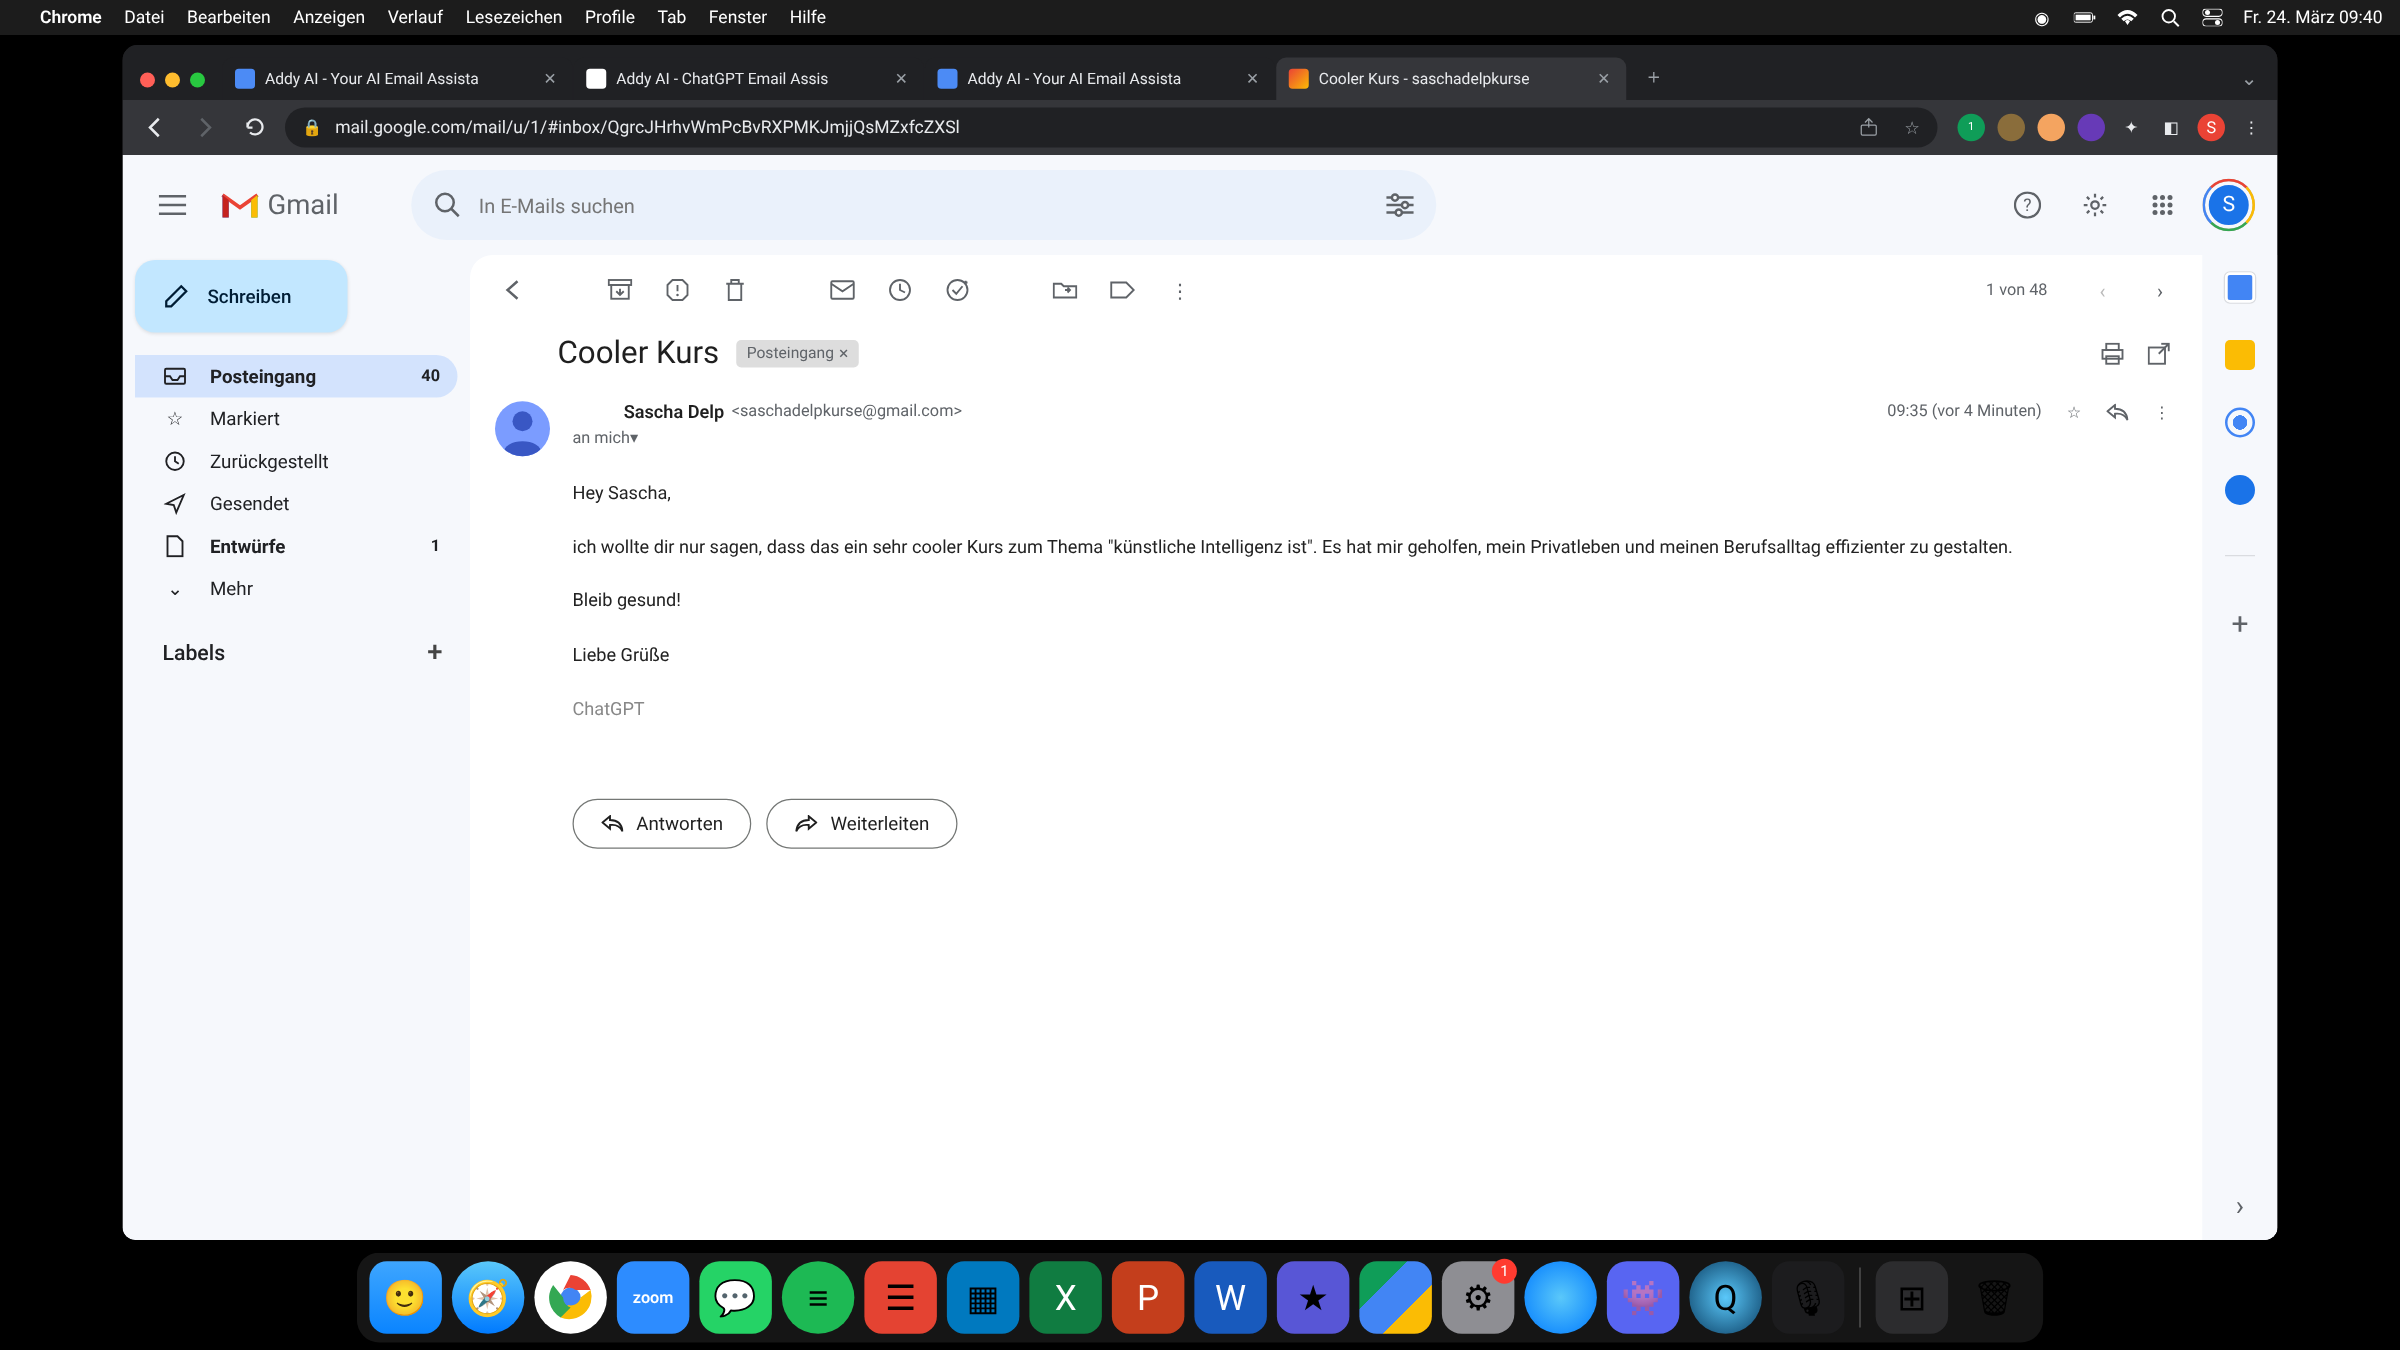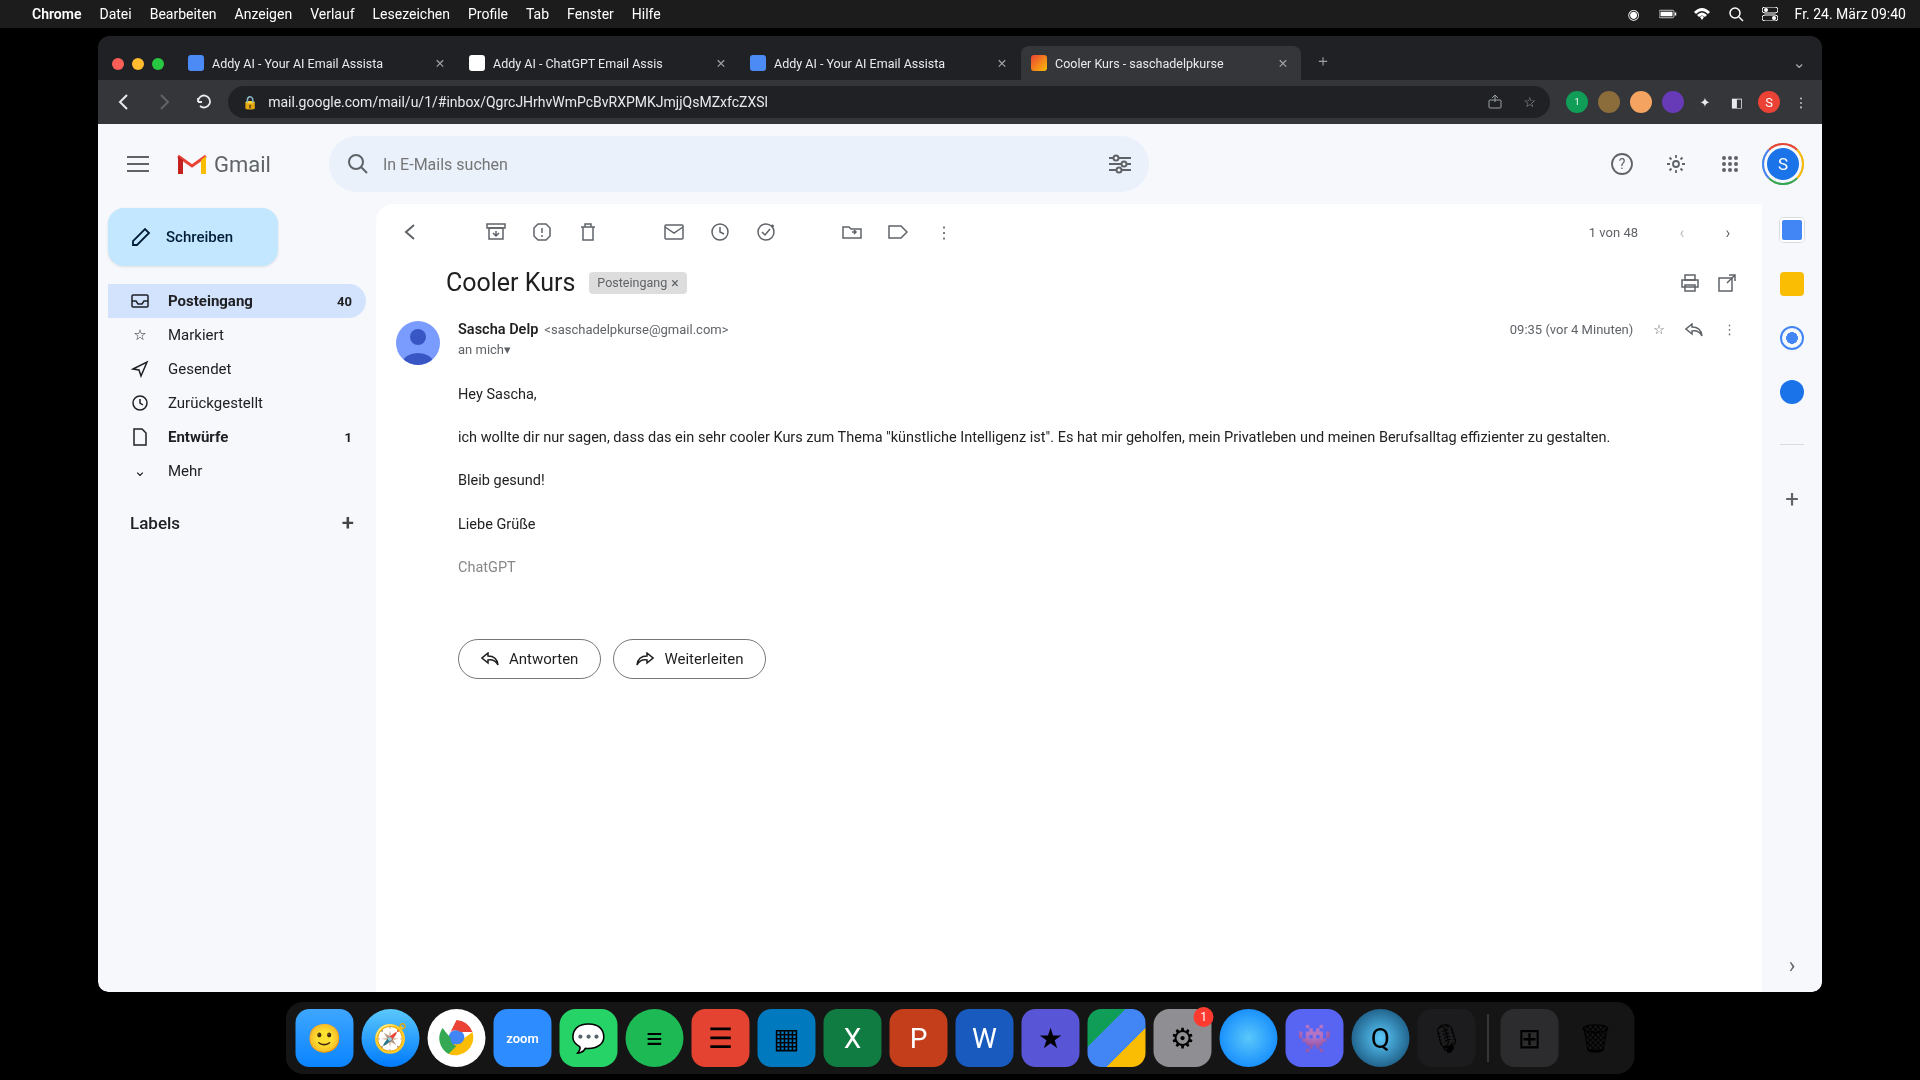--- a/index.html
+++ b/index.html
@@ -89,21 +89,21 @@
 .chip-x { font-size: 14px; }
 .subject-right { margin-left: auto; display: flex; gap: 18px; color: #5f6368; }
 
 .msg { display: flex; padding: 12px 26px 0 20px; }
 .sender-avatar { width: 44px; height: 44px; border-radius: 50%; background: #7b9cff; display: flex; align-items: center; justify-content: center; margin-right: 18px; position: relative; overflow: hidden; }
 .sender-avatar::after { content:''; position:absolute; bottom:-6px; width:30px; height:18px; background:#3957c4; border-radius:50% 50% 0 0; }
 .sender-avatar::before { content:''; position:absolute; top:8px; width:16px; height:16px; background:#3957c4; border-radius:50%; }
 
 .msg-head { flex: 1; }
 .msg-head-row { display: flex; align-items: center; }
-.sender-name { font-weight: 600; font-size: 14.5px; color: #1f1f1f; margin-right: 6px; }
+.sender-name { font-weight: 600; font-size: 14.5px; color: #1f1f1f; margin-right: 6px; margin-left: 41px; }
 .sender-email { font-size: 13px; color: #5f6368; }
 .msg-meta { margin-left: auto; display: flex; align-items: center; gap: 20px; font-size: 13px; color: #5f6368; }
 .recipient-row { font-size: 13px; color: #5f6368; margin-top: 4px; display: flex; align-items: center; gap: 0; }
 
 .msg-body { padding: 18px 50px 30px 82px; font-size: 14.5px; color: #222; line-height: 1.6; }
 .msg-body p { margin-bottom: 20px; }
 .sig { color: #888; }
 
 .reply-row { padding: 10px 0 30px 82px; display: flex; gap: 12px; }
 .reply-btn { display: flex; align-items: center; gap: 10px; border: 1px solid #747775; border-radius: 22px; padding: 10px 22px; font-size: 15px; color: #1f1f1f; background: #fff; }
@@ -329,33 +329,33 @@
           <span class="ni-label">Posteingang</span>
           <span class="ni-count">40</span>
         </div>
         <div class="nav-item">
           <span class="ni-icon">☆</span>
           <span class="ni-label">Markiert</span>
         </div>
         <div class="nav-item">
           <span class="ni-icon">
               <svg width="18" height="18" viewBox="0 0 18 18">
-                <path d="M2 9 L16 2 L10 16 L8 10 Z" fill="none" stroke="#202124" stroke-width="1.5"></path>
-              </svg>
-            </span>
-          <span class="ni-label">Gesendet</span>
+                <circle cx="9" cy="9" r="7" fill="none" stroke="#202124" stroke-width="1.5"></circle>
+                <path d="M9 5 L9 9 L12 11" fill="none" stroke="#202124" stroke-width="1.5"></path>
+              </svg>
+            </span>
+          <span class="ni-label">Zurückgestellt</span>
         </div>
         <div class="nav-item">
           <span class="ni-icon">
               <svg width="18" height="18" viewBox="0 0 18 18">
-                <circle cx="9" cy="9" r="7" fill="none" stroke="#202124" stroke-width="1.5"></circle>
-                <path d="M9 5 L9 9 L12 11" fill="none" stroke="#202124" stroke-width="1.5"></path>
-              </svg>
-            </span>
-          <span class="ni-label">Zurückgestellt</span>
+                <path d="M2 9 L16 2 L10 16 L8 10 Z" fill="none" stroke="#202124" stroke-width="1.5"></path>
+              </svg>
+            </span>
+          <span class="ni-label">Gesendet</span>
         </div>
         <div class="nav-item bold">
           <span class="ni-icon">
               <svg width="16" height="18" viewBox="0 0 16 18">
                 <path d="M2 1 L10 1 L14 5 L14 17 L2 17 Z" fill="none" stroke="#202124" stroke-width="1.5"></path>
               </svg>
             </span>
           <span class="ni-label">Entwürfe</span>
           <span class="ni-count">1</span>
         </div>

